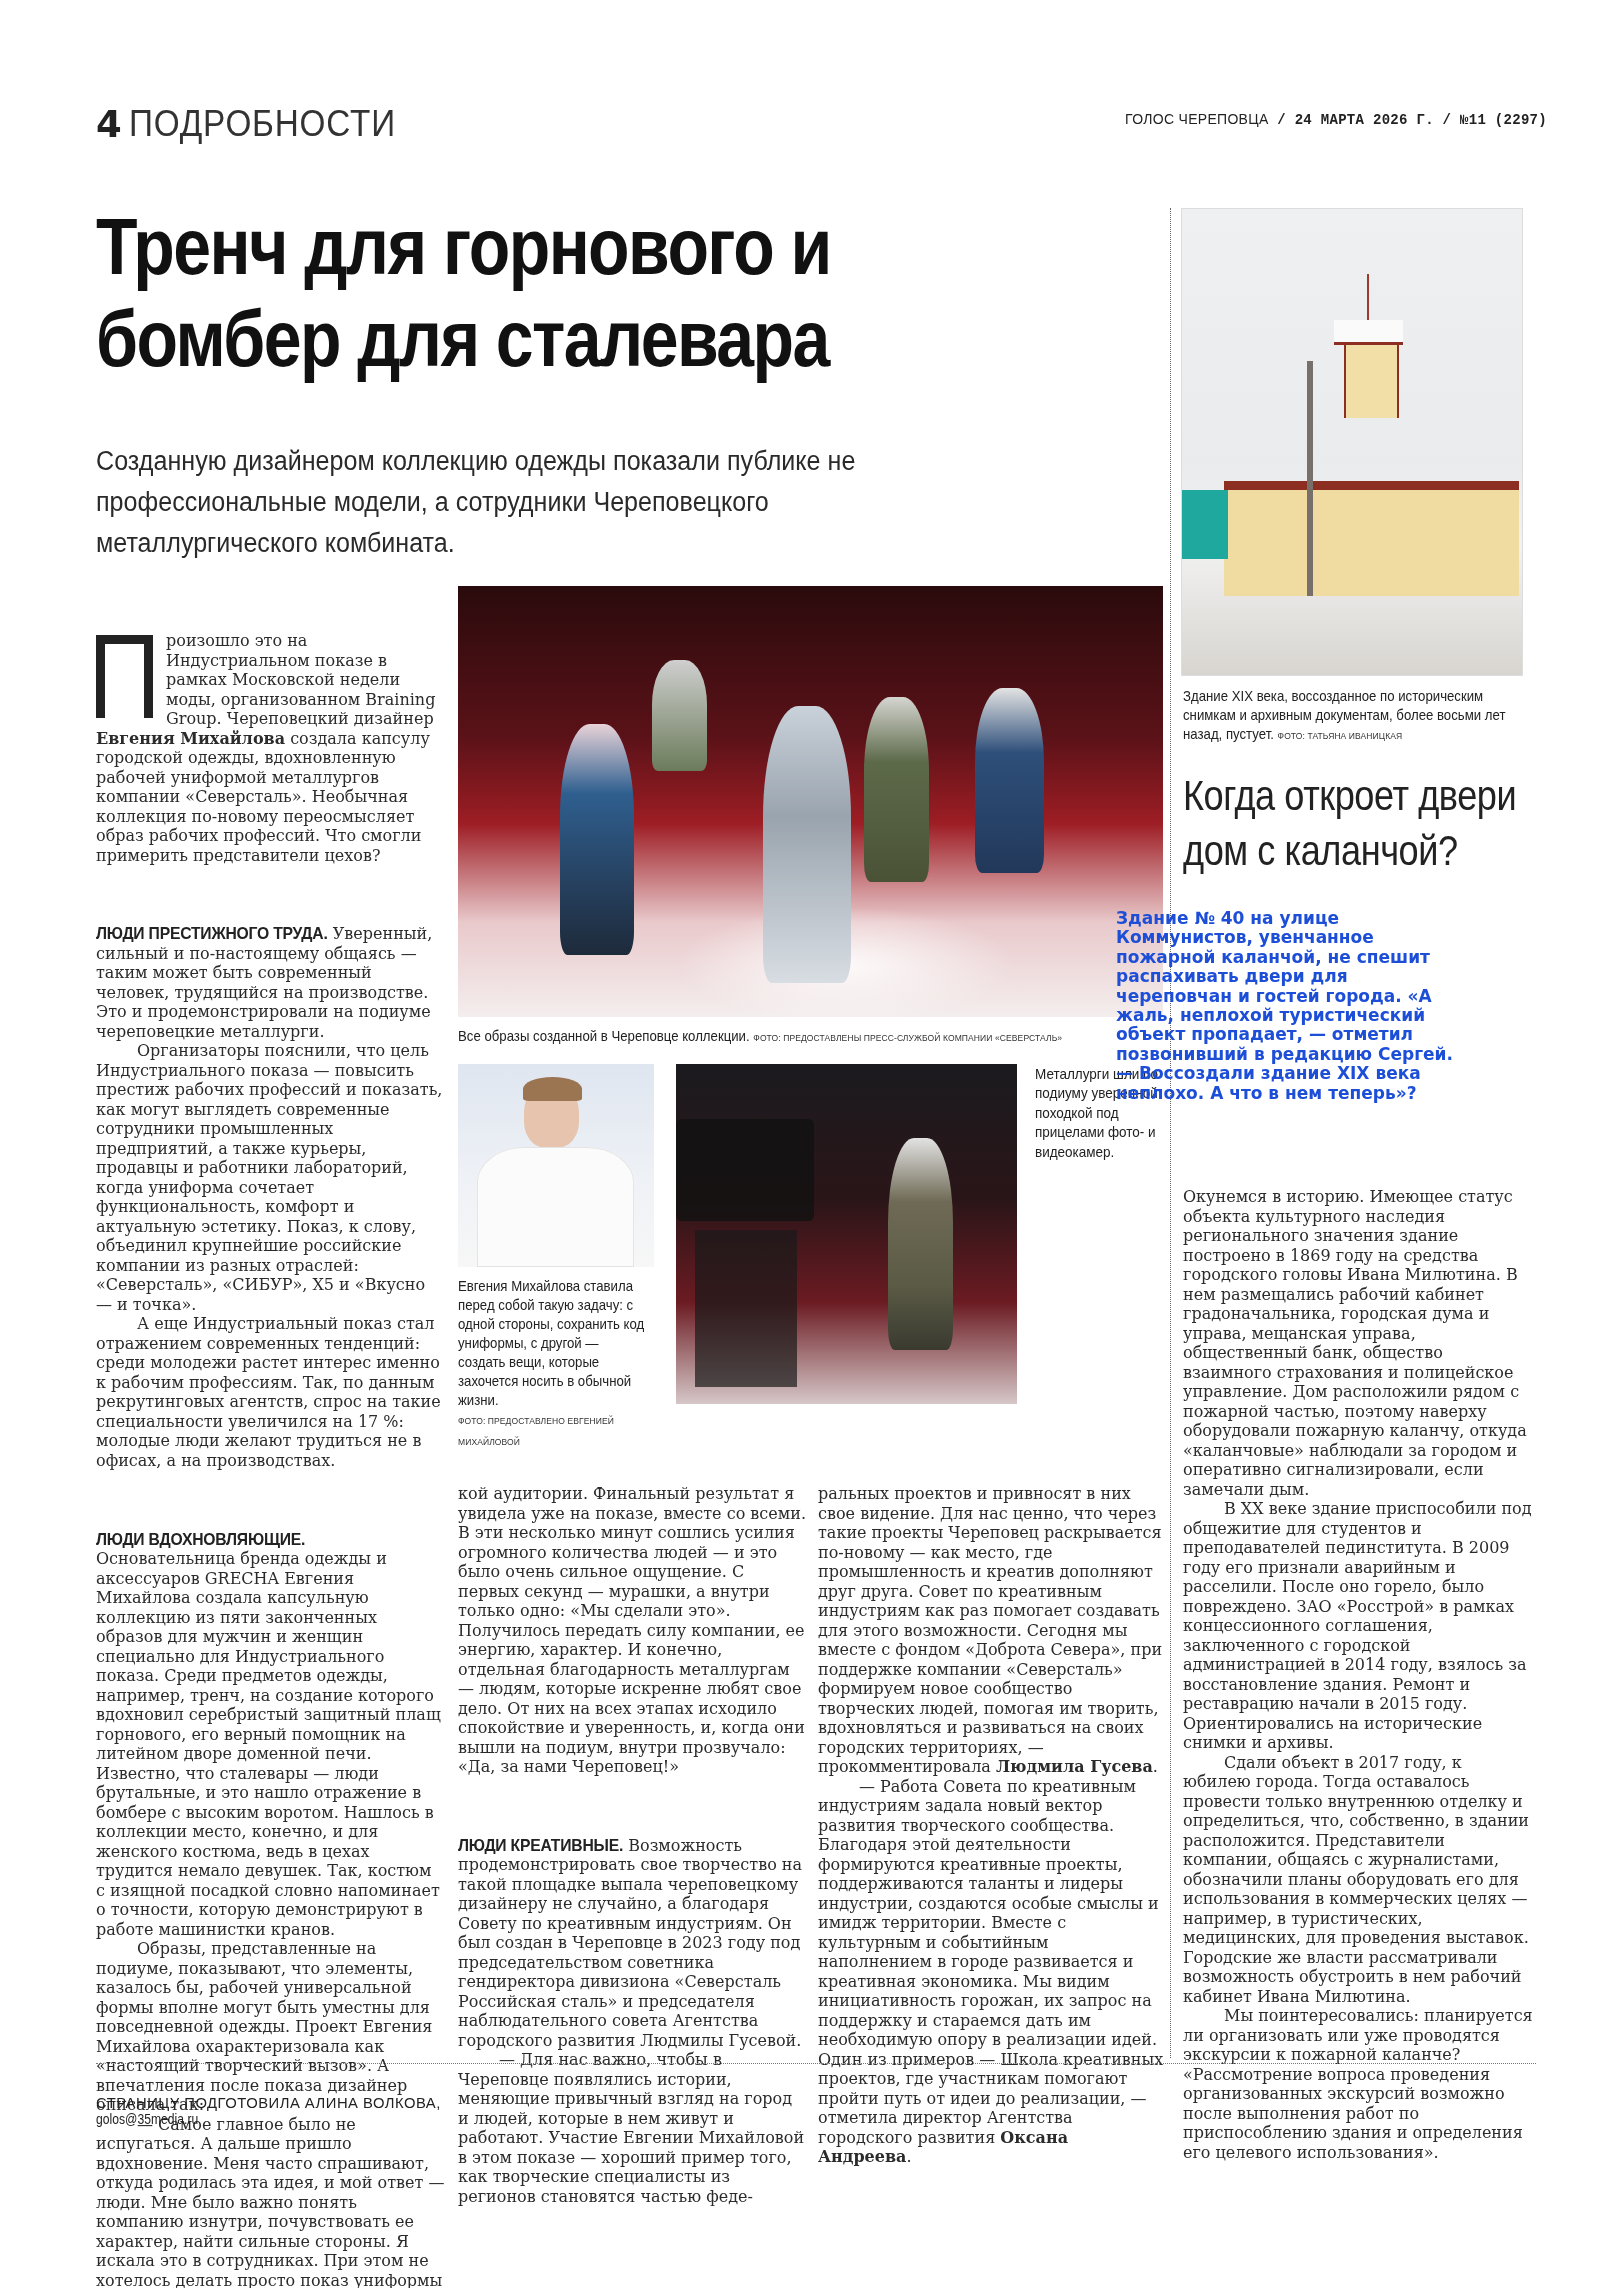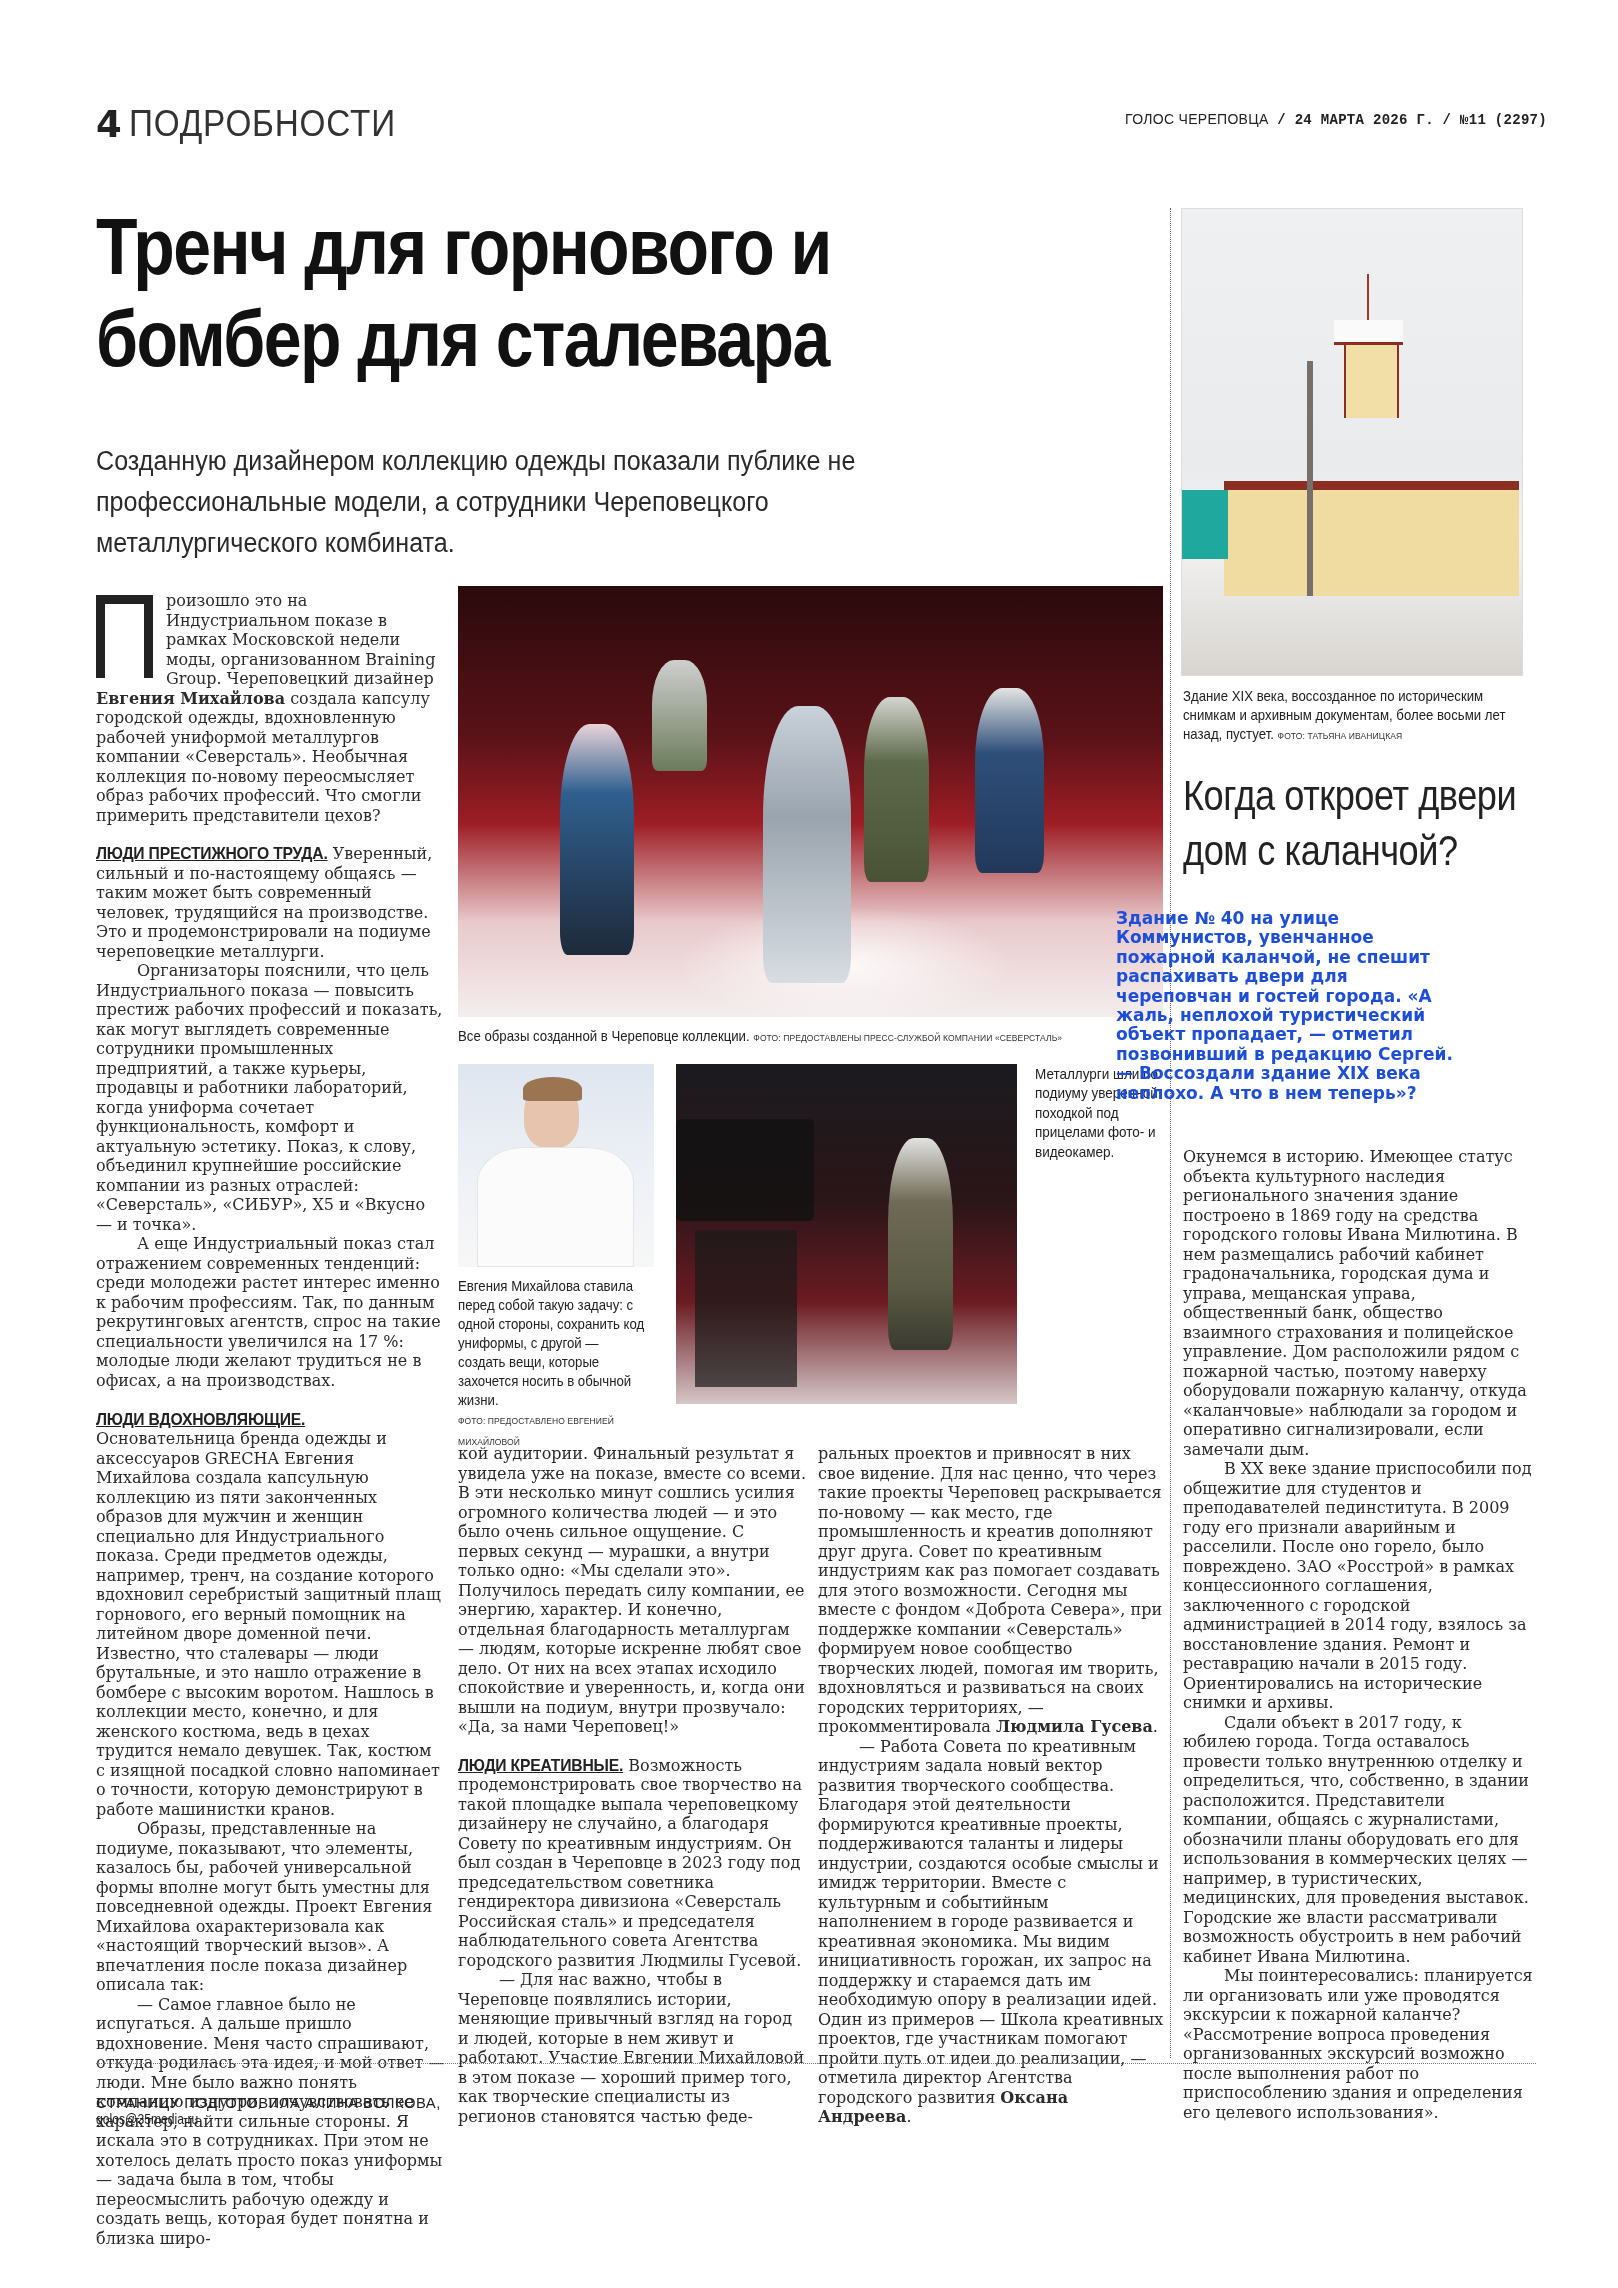--- a/index.html
+++ b/index.html
@@ -12,24 +12,24 @@
   .masthead { right: 72px; top: 111px; font: 14px "Liberation Sans", sans-serif; color: #222; letter-spacing: 0.3px; }
   .masthead b { font-weight: bold; font-family: Liberation Mono, monospace; }
 
   
   .headline { left: 96px; top: 201px; width: 1071px; font: bold 79px "Liberation Sans", sans-serif; line-height: 92px; color: #111; letter-spacing: -1.8px; transform: scaleX(0.86); transform-origin: left top; }
   .lead { left: 96px; top: 441px; width: 969px; font: 27px "Liberation Sans", sans-serif; line-height: 41px; color: #2a2a2a; transform: scaleX(0.93); transform-origin: left top; }
 
   
   .col { font-family: "DejaVu Serif", serif; font-size: 16px; line-height: 19.5px; color: #2b2b2b; text-align: left; }
   .col p { margin: 0; text-indent: 41px; }
-  .col p.noindent { text-indent: 0; }
+  .col p.noindent { text-indent: 0; margin-top: 40px; }
   .col .gap { height: 19.4px; }
   .col b { font-weight: bold; }
-  .subhead { font-family: "Liberation Sans", sans-serif; font-weight: bold; font-size: 15.7px; letter-spacing: -0.2px; color: #222; text-decoration: underline; }
+  .subhead { font-family: "Liberation Sans", sans-serif; font-weight: bold; font-size: 15.7px; letter-spacing: -0.2px; color: #222; }
   .col1 { left: 96px; top: 591px; width: 349px; }
   .col2 { left: 458px; top: 1444px; width: 349px; }
   .col3 { left: 818px; top: 1444px; width: 349px; }
   .col4 { left: 1183px; top: 1147px; width: 351px; }
 
   .dropcap { float: left; width: 57px; height: 83px; border: 9.2px solid #222; border-bottom: none; box-sizing: border-box; margin: 3.7px 13px 0 0; }
 
   
   .photo { background: #ccc; overflow: hidden; }
   .ph-runway { left: 458px; top: 586px; width: 705px; height: 431px;

